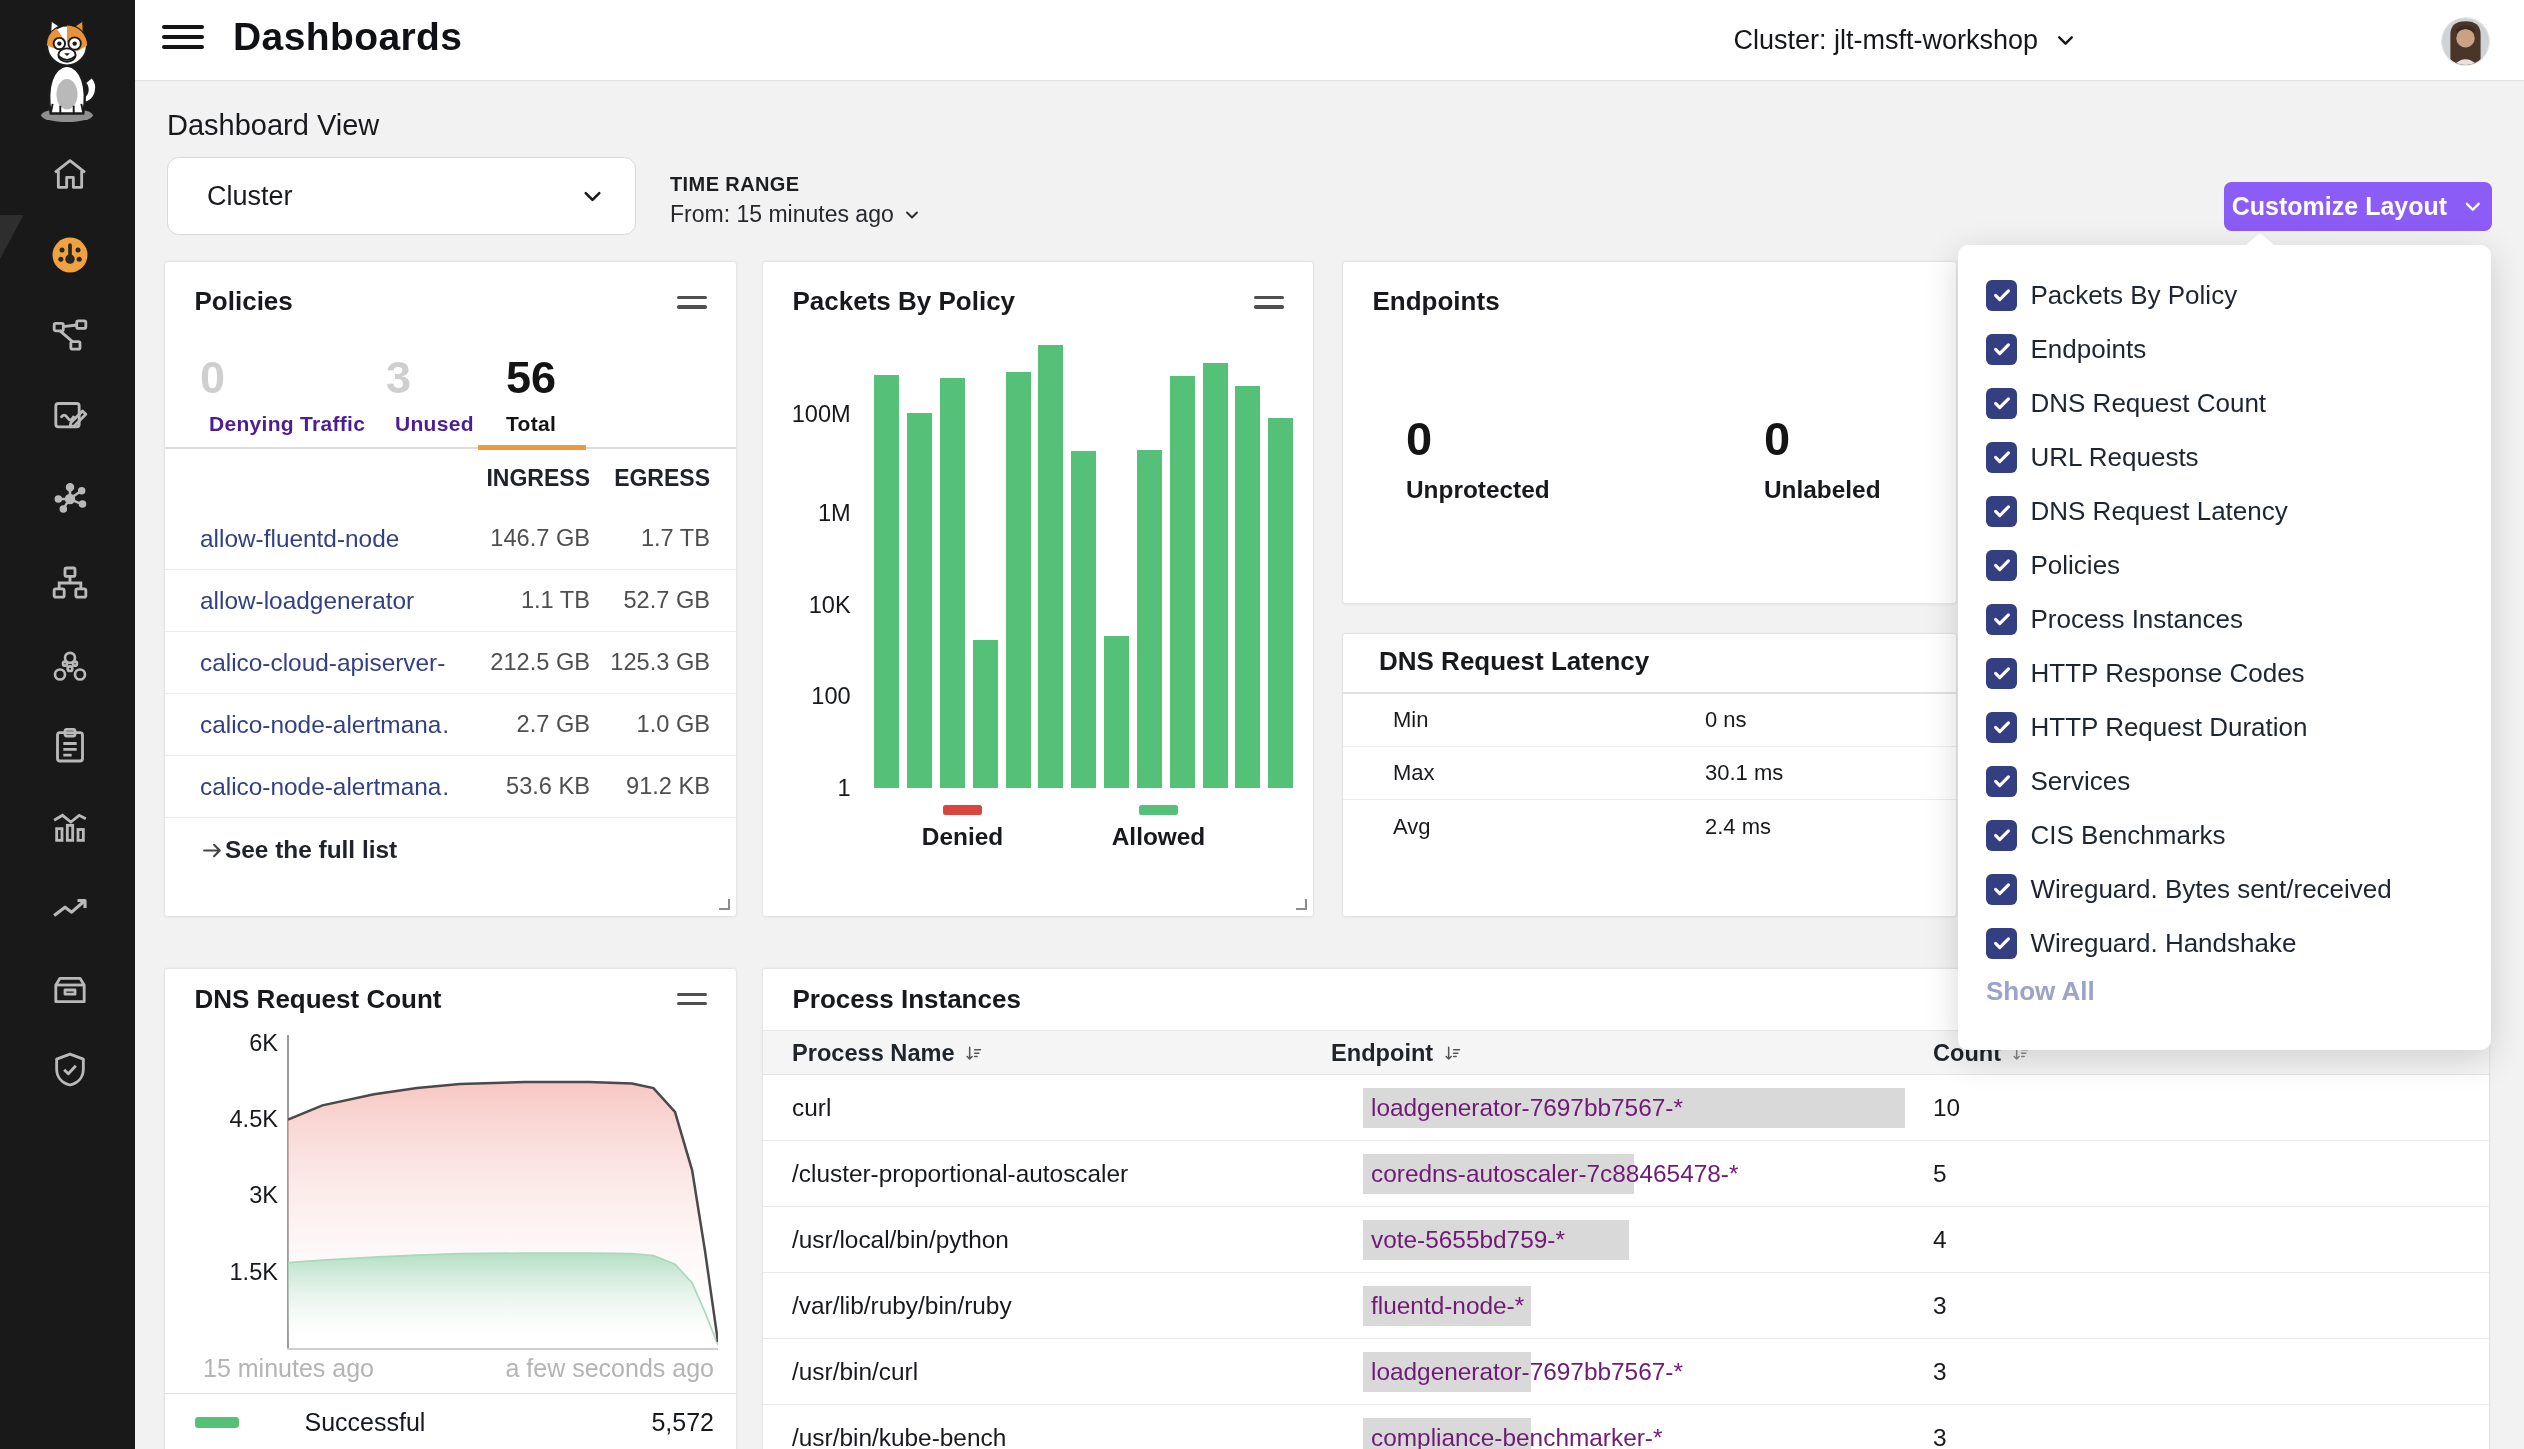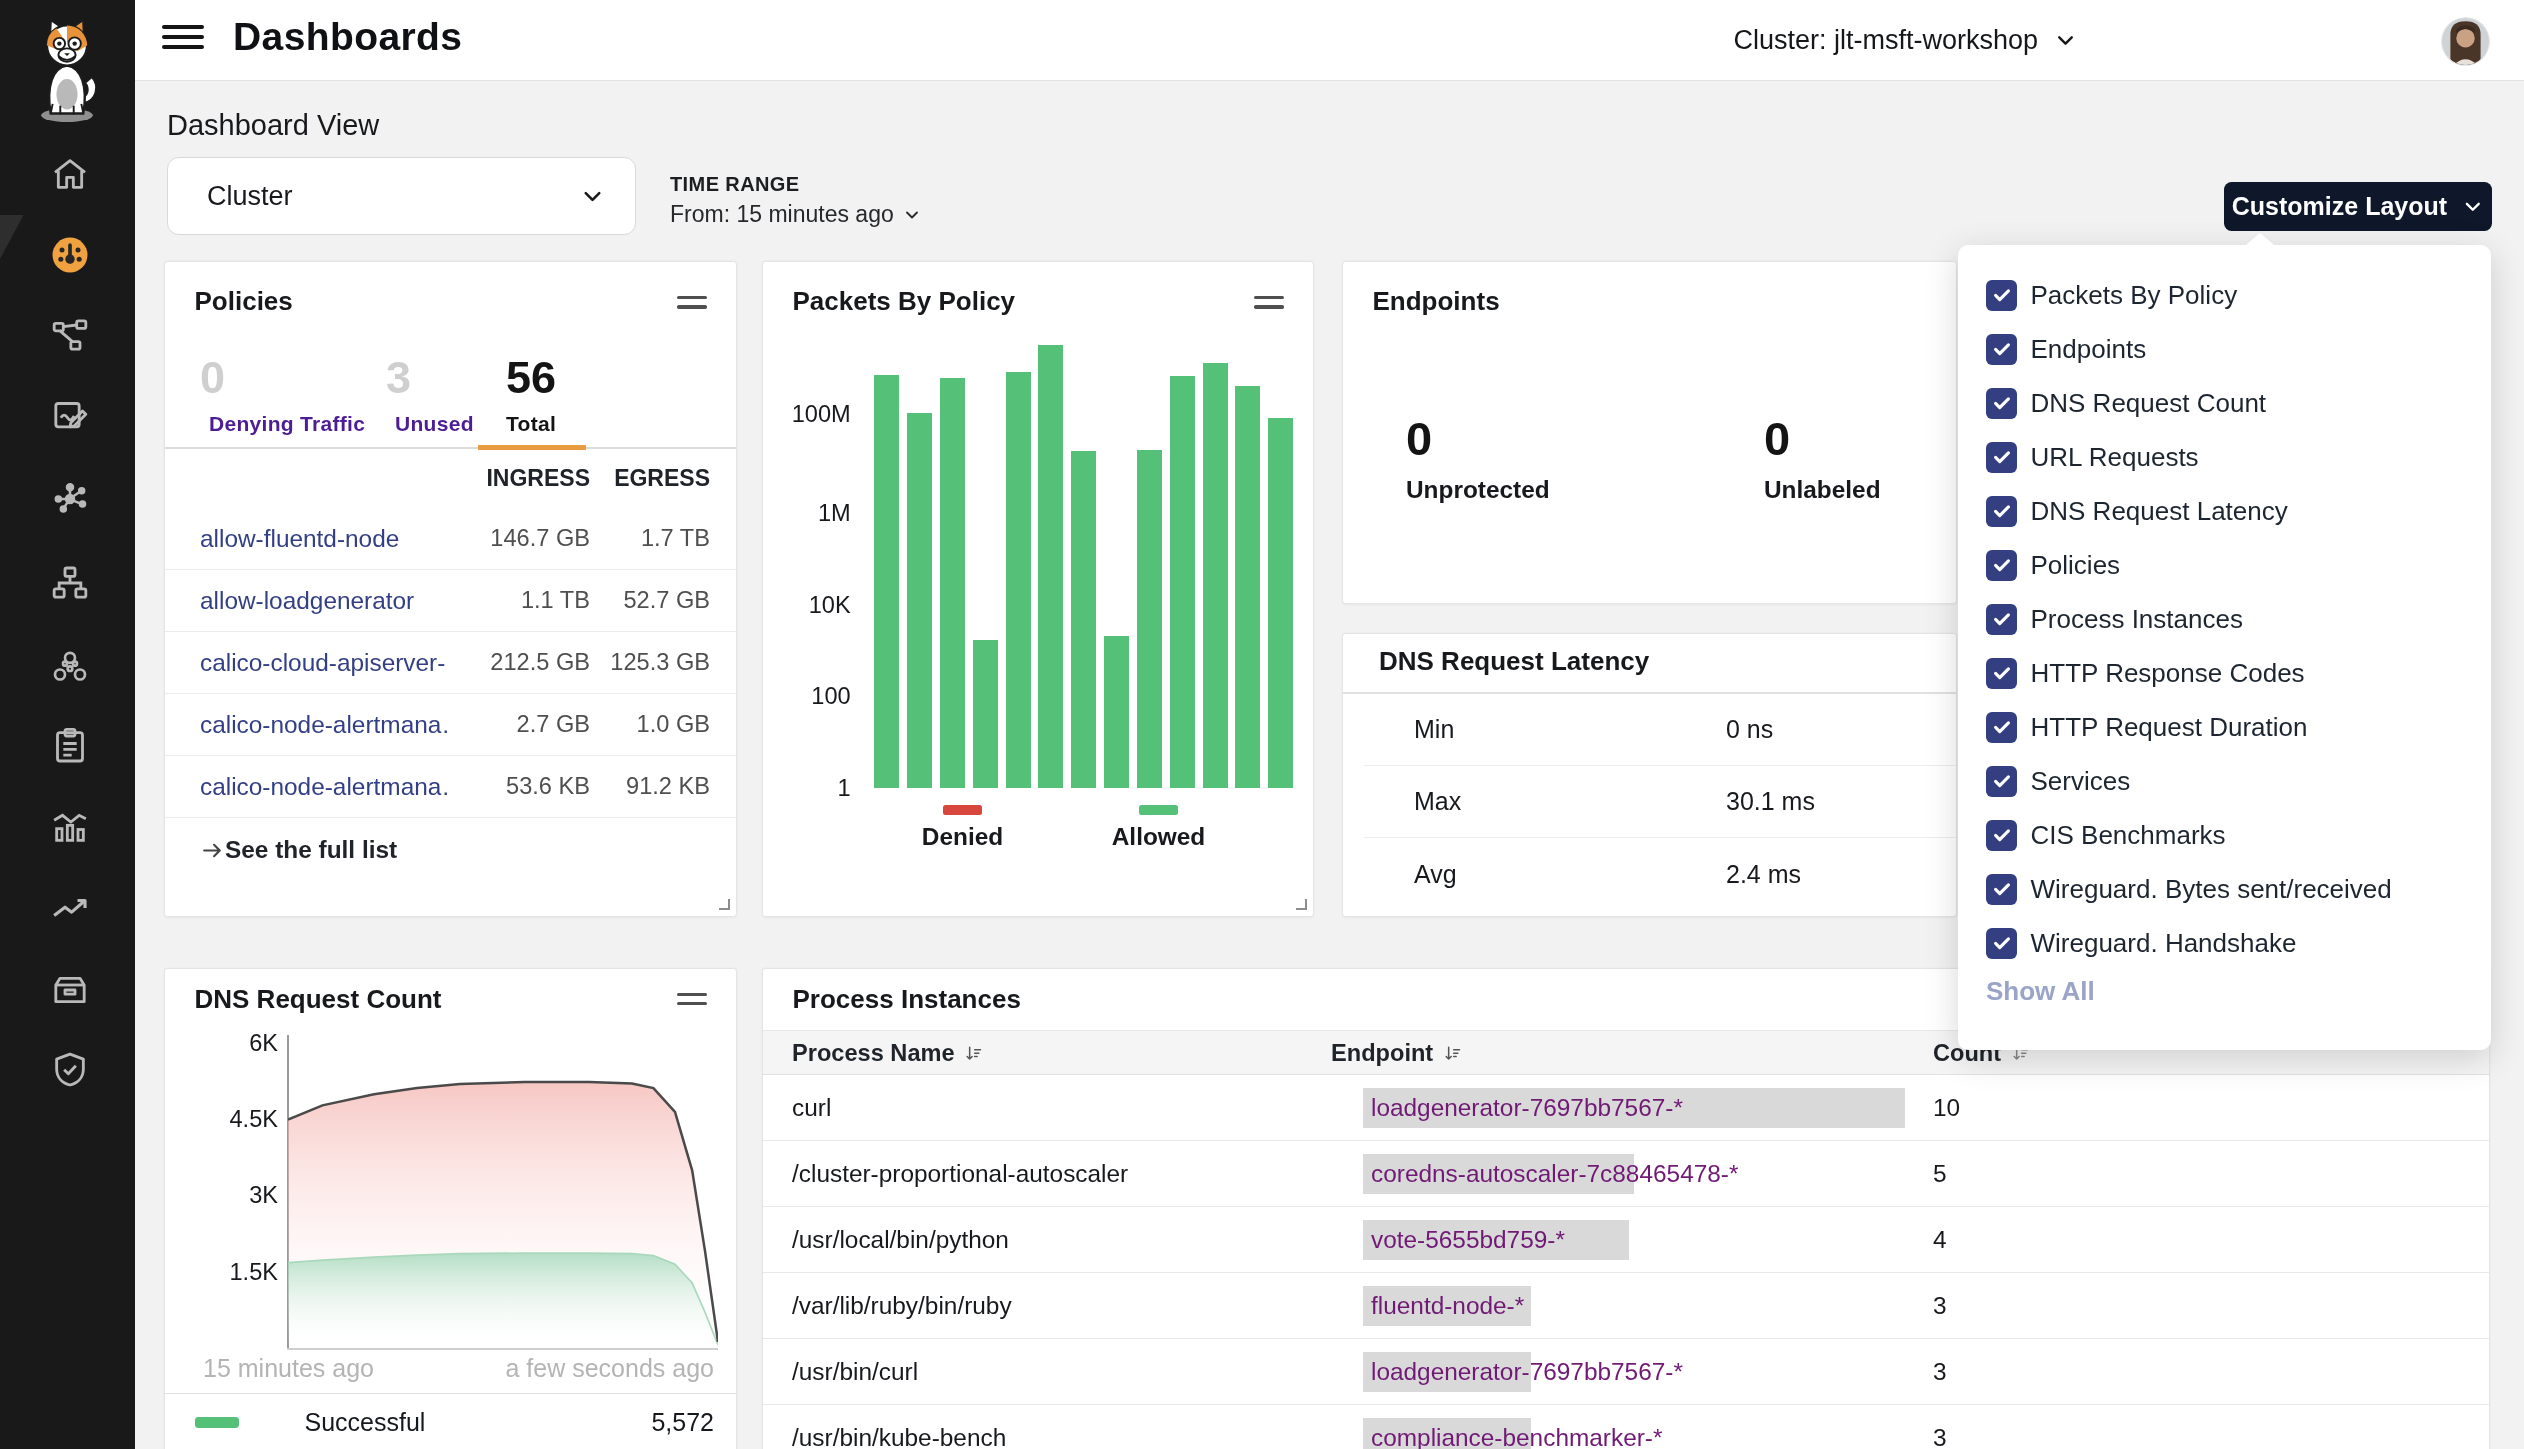--- a/index.html
+++ b/index.html
@@ -21,21 +21,21 @@
   .apptitle { position:absolute; left:98px; top:15px; font-size:39px; font-weight:800; letter-spacing:0.4px; color:#101114; }
   .cluster-switch { position:absolute; right:446px; top:22px; height:37px; display:flex; align-items:center; gap:15px; font-size:27px; color:#15171a; cursor:pointer; }
   .avatar { position:absolute; right:35px; top:17.7px; width:47px; height:47px; border-radius:50%; overflow:hidden; cursor:pointer; box-shadow:0 0 0 0.8px #ddd; }
 
   
   .subtitle { position:absolute; left:167px; top:109px; font-size:29px; font-weight:500; color:#17191d; }
   .view-select { position:absolute; left:167px; top:157px; width:469px; height:78px; background:#fff; border:1.7px solid #d9d9d9; border-radius:11.8px; display:flex; align-items:center; justify-content:space-between; padding:0 29px 0 39px; font-size:27px; cursor:pointer; }
   .timerange { position:absolute; left:670px; top:173px; cursor:pointer; }
   .timerange .tr-label { font-size:20px; font-weight:700; letter-spacing:0.4px; color:#1c1e22; }
   .timerange .tr-value { margin-top:5px; font-size:23px; color:#26282c; display:flex; align-items:center; gap:8.4px; }
-  .btn-customize { position:absolute; left:2224px; top:182px; width:268px; height:49px; background:#0f172a; border:none; border-radius:7.6px; color:#fff; font-size:25px; font-weight:600; font-family:inherit; display:flex; align-items:center; justify-content:center; gap:13.5px; cursor:pointer; }
+  .btn-customize { position:absolute; left:2224px; top:182px; width:268px; height:49px; background:#8b5cf6; border:none; border-radius:7.6px; color:#fff; font-size:25px; font-weight:600; font-family:inherit; display:flex; align-items:center; justify-content:center; gap:13.5px; cursor:pointer; }
 
   
   .card { position:absolute; background:#fff; border:0.8px solid #e4e4e4; border-radius:3.4px; box-shadow:0 0.8px 2.5px rgba(0,0,0,.05); }
   .card-title { position:absolute; font-size:26px; font-weight:700; color:#17191c; }
   .drag { position:absolute; width:30px; height:15px; cursor:grab; }
   .drag i { display:block; height:3.4px; background:#4f4f4f; border-radius:1.7px; margin-bottom:5.9px; }
   .resize { position:absolute; right:5.9px; bottom:5.9px; width:11px; height:11px; border-right:2.5px solid #8d8d8d; border-bottom:2.5px solid #8d8d8d; cursor:nwse-resize; }
 
   
   .pstat-num { font-size:45px; font-weight:700; line-height:1; }
@@ -63,21 +63,21 @@
   .leg { position:absolute; width:135px; display:flex; flex-direction:column; align-items:center; gap:8.4px; }
   .leg .sw { width:39px; height:10px; border-radius:2.5px; }
   .leg .lt { font-size:24.4px; font-weight:600; color:#17191d; }
 
   
   .ep-num { font-size:47px; font-weight:700; color:#141414; line-height:1; }
   .ep-label { margin-top:13.5px; font-size:24.4px; font-weight:600; color:#17191d; }
 
   
   .lat-rows { position:absolute; left:0; right:0; top:60px; }
-  .lat-row { height:72px; display:flex; align-items:center; border-bottom:1.7px solid #ececec; font-size:25px;margin-left:21px; }
+  .lat-row { height:53px; display:flex; align-items:center; border-bottom:1.7px solid #ececec; font-size:22px; }
   .lat-row:last-child { border-bottom:none; }
   .lat-label { padding-left:50px; width:362px; color:#17191d; }
   .lat-value { color:#17191d; }
 
   
   .axisline { position:absolute; background:#9a9a9a; }
   .xlab { position:absolute; top:385px; font-size:25px; color:#b4b4b4; }
   .dleg { position:absolute; left:0; right:0; top:424px; border-top:1.7px solid #e0e0e0; }
   .dleg-row { display:flex; align-items:center; height:57px; font-size:25px; color:#15191e; }
   .dleg-sw { width:44px; height:11.8px; border-radius:3.4px; background:#55C178; margin-left:29.5px; }

